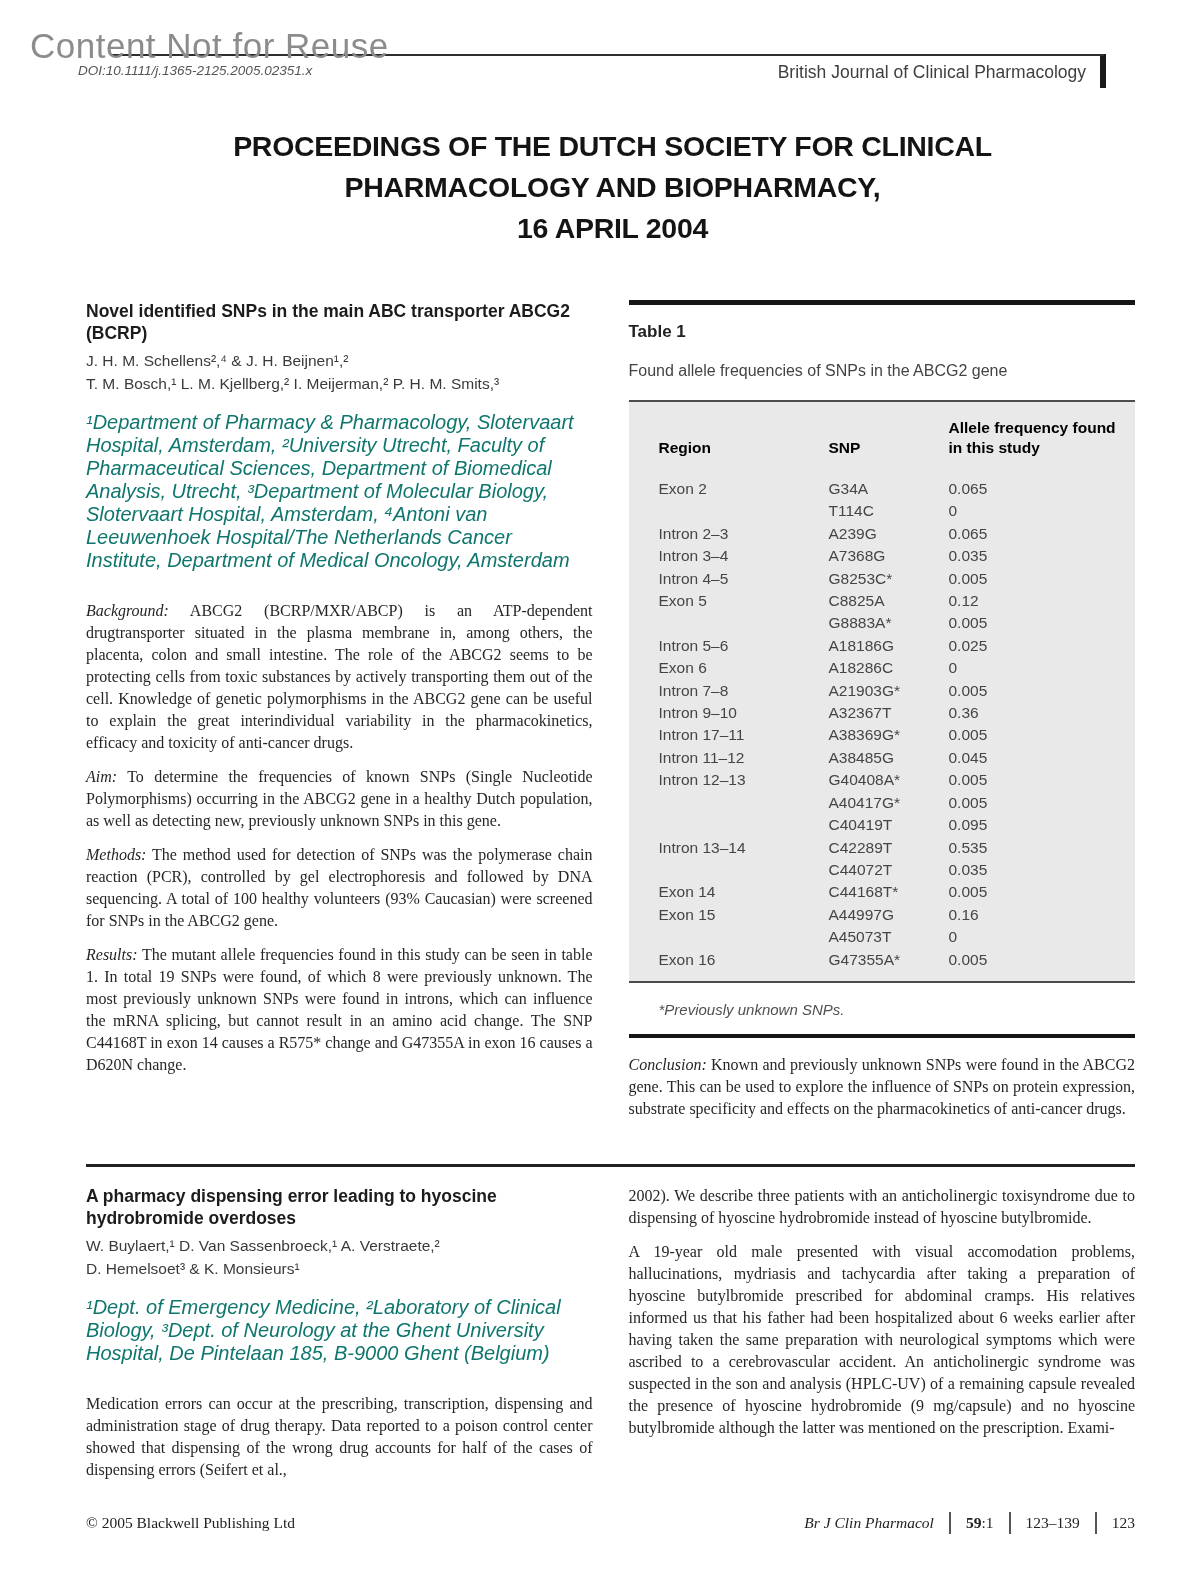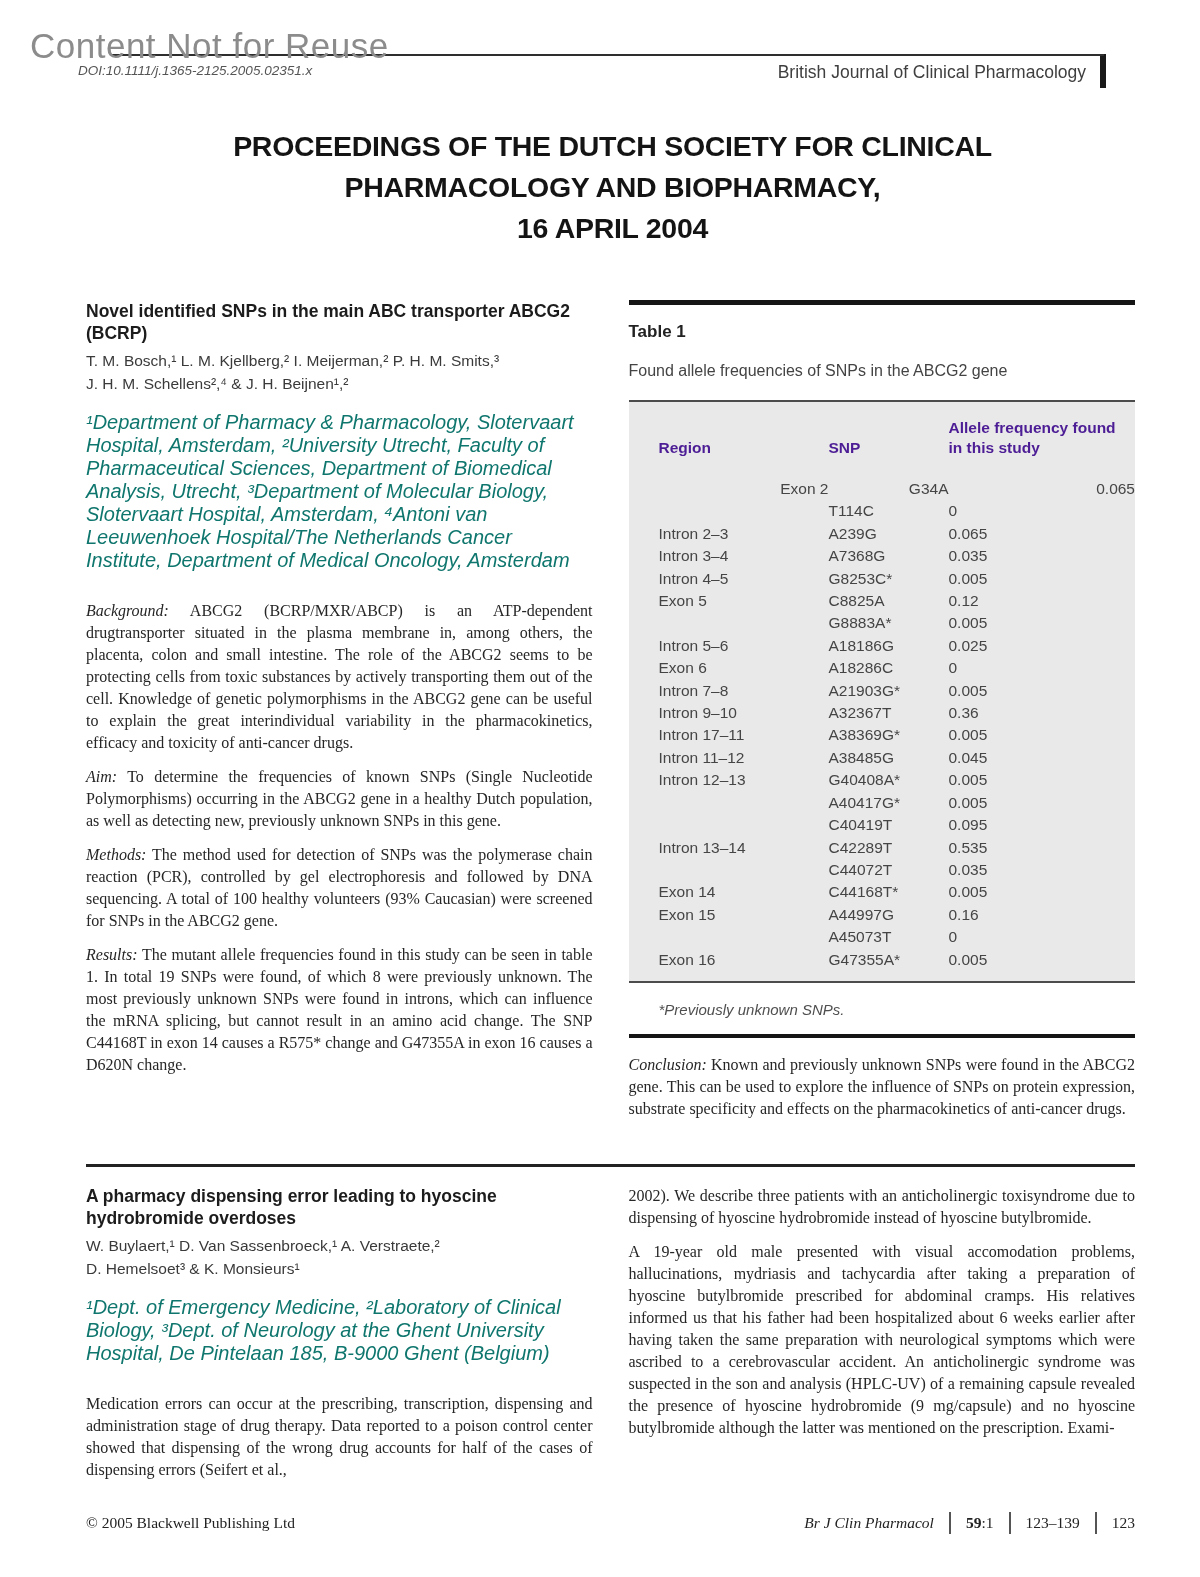--- a/index.html
+++ b/index.html
@@ -34,28 +34,28 @@
   .serif-par.first{margin-top:28px;}
   .runin{font-style:italic;}
 
   
   .table-top-bar{height:5px;background:#151515;}
   .table-label{font-size:17px;font-weight:bold;color:#222;margin-top:17px;}
   .table-caption{font-size:16px;color:#444;margin-top:20px;}
   table.freq{width:100%;margin-top:20px;border-collapse:collapse;background:#e9e9e9;
              border-top:2px solid #4c4c4c;border-bottom:2px solid #4c4c4c;
              font-size:15.5px;color:#454545;}
-  table.freq th{font-weight:bold;color:#4c1d95;text-align:left;vertical-align:bottom;
+  table.freq th{font-weight:bold;color:#000000;text-align:left;vertical-align:bottom;
                 padding:16px 0 12px 0;line-height:20px;}
   table.freq th.c1{width:170px;padding-left:30px;}
   table.freq th.c2{width:120px;}
   table.freq th.c3{width:auto;padding-right:12px;}
   table.freq td{padding:0;line-height:22.4px;vertical-align:top;}
   table.freq td.c1{padding-left:30px;}
-  table.freq tbody tr:first-child td{padding-top:8px;text-align:right;}
+  table.freq tbody tr:first-child td{padding-top:8px;}
   table.freq tbody tr:last-child td{padding-bottom:10px;}
   .table-footnote{font-size:15px;font-style:italic;color:#4f4f4f;margin-top:18px;padding-left:30px;}
   .thick-rule{height:4px;background:#151515;margin-top:16px;}
   .conclusion-par{margin-top:16px;}
 
   
   .article-divider{position:absolute;left:86px;right:90px;top:1164px;height:3px;background:#222;}
 
   
   .footer{position:absolute;left:86px;right:90px;top:1512px;display:flex;
@@ -81,22 +81,22 @@
     <div>PROCEEDINGS OF THE DUTCH SOCIETY FOR CLINICAL</div>
     <div>PHARMACOLOGY AND BIOPHARMACY,</div>
     <div>16 APRIL 2004</div>
   </div>
 
   <div class="row row1">
 
     <div class="col">
       <h2 class="article-heading">Novel identified SNPs in the main ABC transporter ABCG2 (BCRP)</h2>
       <div class="authors">
+        <div>J. H. M. Schellens²,⁴ &amp; J. H. Beijnen¹,²</div>
         <div>T. M. Bosch,¹ L. M. Kjellberg,² I. Meijerman,² P. H. M. Smits,³</div>
-        <div>J. H. M. Schellens²,⁴ &amp; J. H. Beijnen¹,²</div>
       </div>
       <div class="affiliations">¹Department of Pharmacy &amp; Pharmacology, Slotervaart Hospital, Amsterdam, ²University Utrecht, Faculty of Pharmaceutical Sciences, Department of Biomedical Analysis, Utrecht, ³Department of Molecular Biology, Slotervaart Hospital, Amsterdam, ⁴Antoni van Leeuwenhoek Hospital/The Netherlands Cancer Institute, Department of Medical Oncology, Amsterdam</div>
 
       <p class="serif-par first">
         <span class="runin">Background:</span>
         <span>ABCG2 (BCRP/MXR/ABCP) is an ATP-dependent drugtransporter situated in the plasma membrane in, among others, the placenta, colon and small intestine. The role of the ABCG2 seems to be protecting cells from toxic substances by actively transporting them out of the cell. Knowledge of genetic polymorphisms in the ABCG2 gene can be useful to explain the great interindividual variability in the pharmacokinetics, efficacy and toxicity of anti-cancer drugs.</span>
       </p>
       <p class="serif-par">
         <span class="runin">Aim:</span>
         <span>To determine the frequencies of known SNPs (Single Nucleotide Polymorphisms) occurring in the ABCG2 gene in a healthy Dutch population, as well as detecting new, previously unknown SNPs in this gene.</span>

